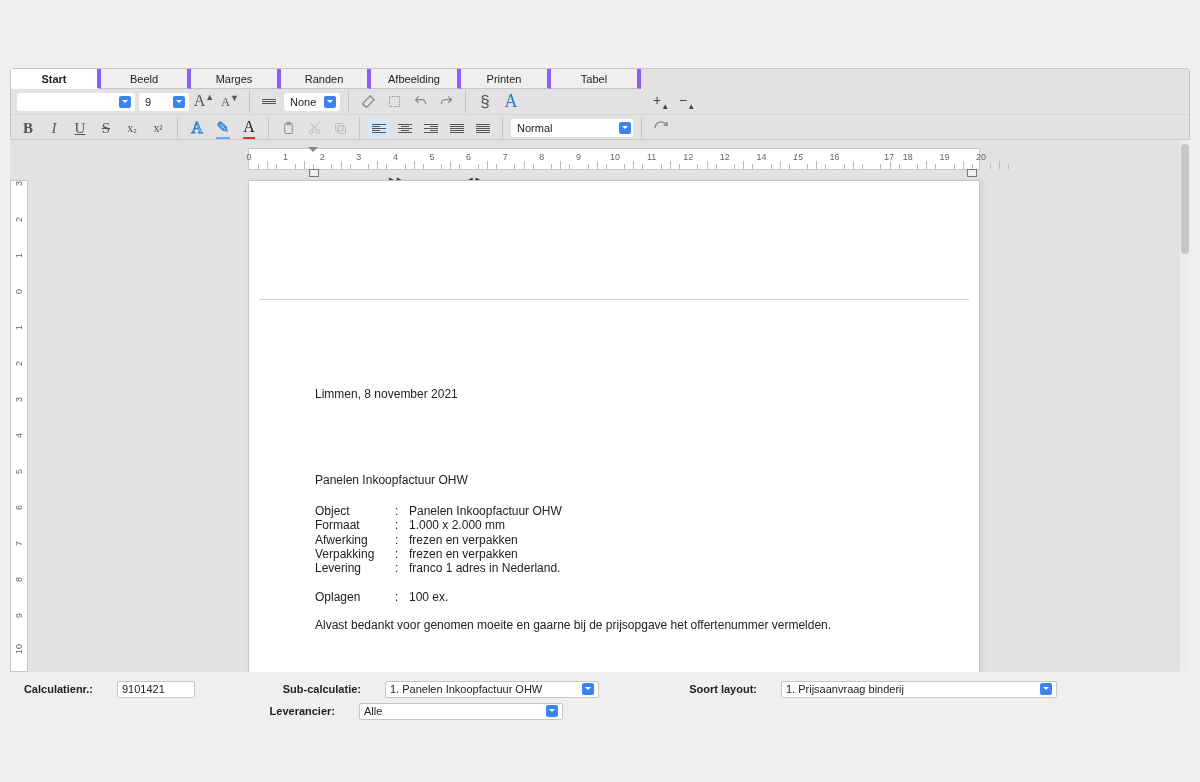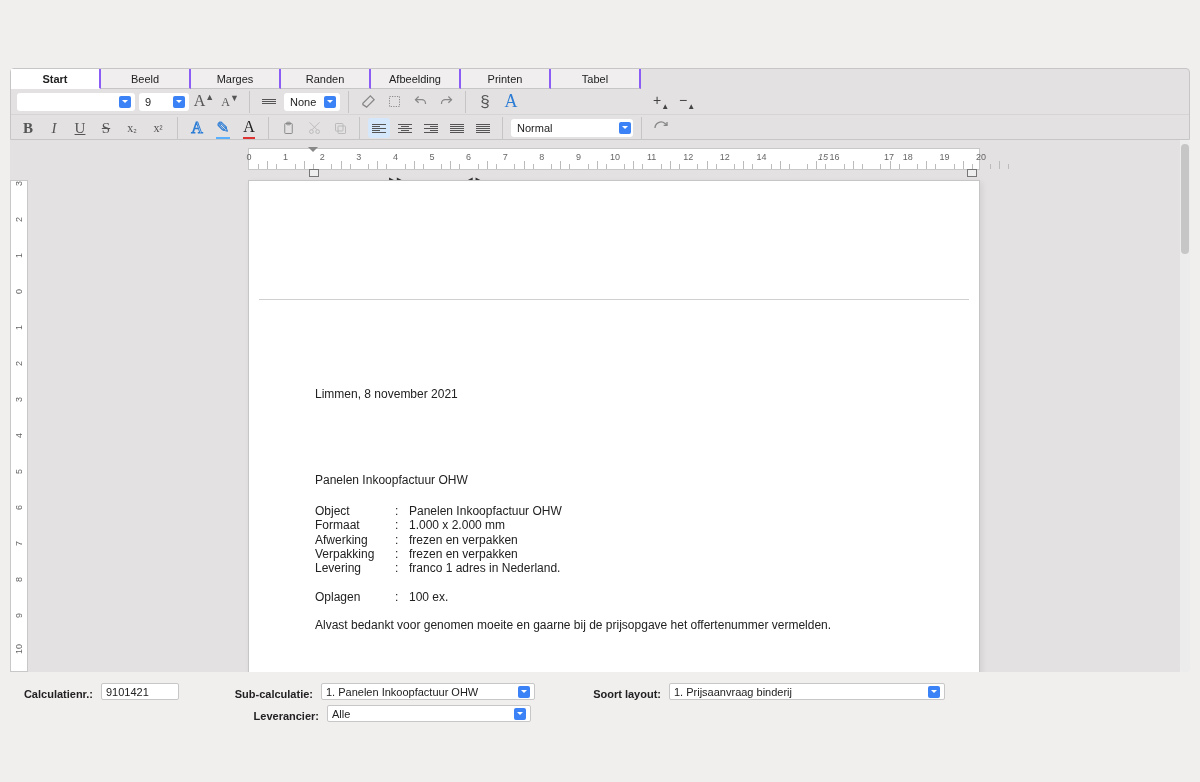--- a/index.html
+++ b/index.html
@@ -27,21 +27,21 @@
     align-items: flex-end;
     height: 20px;
     padding-left: 0;
   }
   .tab {
     flex: 0 0 90px;
     height: 20px;
     font-size: 11px;
     text-align: center;
     line-height: 20px;
-    border-right: 2px solid #8b5cf6;
+    border-right: 4px solid #8b5cf6;
     background: #f0eeee;
     border-bottom: 1px solid #c6c6c6;
     cursor: pointer;
   }
   .tab.active {
     background: #fff;
     font-weight: 600;
     border-bottom: 1px solid #fff;
   }
   .tools-row {
@@ -174,21 +174,21 @@
   .spec-row .lab{width:80px;}
   .spec-row .col{width:14px;}
   .spec-row .val{}
 
   
   .bottom-bar {
     position:absolute; left:3px; right:3px; bottom:56px;
     height: 48px;
     font-size:11px;
   }
-  .bottom-bar .row{display:flex;align-items:flex-end;gap:8px;height:22px;}
+  .bottom-bar .row{display:flex;align-items:center;gap:24px;height:22px;}
   .bottom-bar .lbl{font-weight:600;text-align:right;}
   .bottom-bar .field{
     background:#fff;border:1px solid #c7c7c7;border-radius:2px;
     height:17px;padding:0 4px;display:flex;align-items:center;justify-content:space-between;
     font-size:11px;
   }
   .bottom-bar .field .drop{width:12px;height:12px;background:#3b82f6;border-radius:2px;display:flex;align-items:center;justify-content:center;}
   .bottom-bar .field .drop::after{content:"";border:3px solid transparent;border-top-color:#fff;transform:translateY(1px);}
 
 </style>
@@ -442,21 +442,21 @@
         <span class="h-tick mid" style="left: 457.5px;"></span>
         <span class="h-tick minor" style="left: 466.65px;"></span>
         <span class="h-num" style="left: 475.8px;">12</span>
         <span class="h-tick minor" style="left: 484.95px;"></span>
         <span class="h-tick mid" style="left: 494.1px;"></span>
         <span class="h-tick minor" style="left: 503.25px;"></span>
         <span class="h-num" style="left: 512.4px;">14</span>
         <span class="h-tick minor" style="left: 521.55px;"></span>
         <span class="h-tick mid" style="left: 530.7px;"></span>
         <span class="h-tick minor" style="left: 539.85px;"></span>
-        <span class="h-num" style="left: 574px; font-style: italic;">15</span>
+        <span class="h-num" style="left: 549px; font-style: italic;">15</span>
         <span class="h-tick minor" style="left: 558.15px;"></span>
         <span class="h-tick mid" style="left: 567.3px;"></span>
         <span class="h-tick minor" style="left: 576.45px;"></span>
         <span class="h-num" style="left: 585.6px;">16</span>
         <span class="h-tick minor" style="left: 594.75px;"></span>
         <span class="h-tick mid" style="left: 603.9px;"></span>
         <span class="h-tick minor" style="left: 613.05px;"></span>
         <span class="h-num" style="left: 640px;">17</span>
         <span class="h-tick minor" style="left: 631.35px;"></span>
         <span class="h-tick mid" style="left: 640.5px;"></span>

